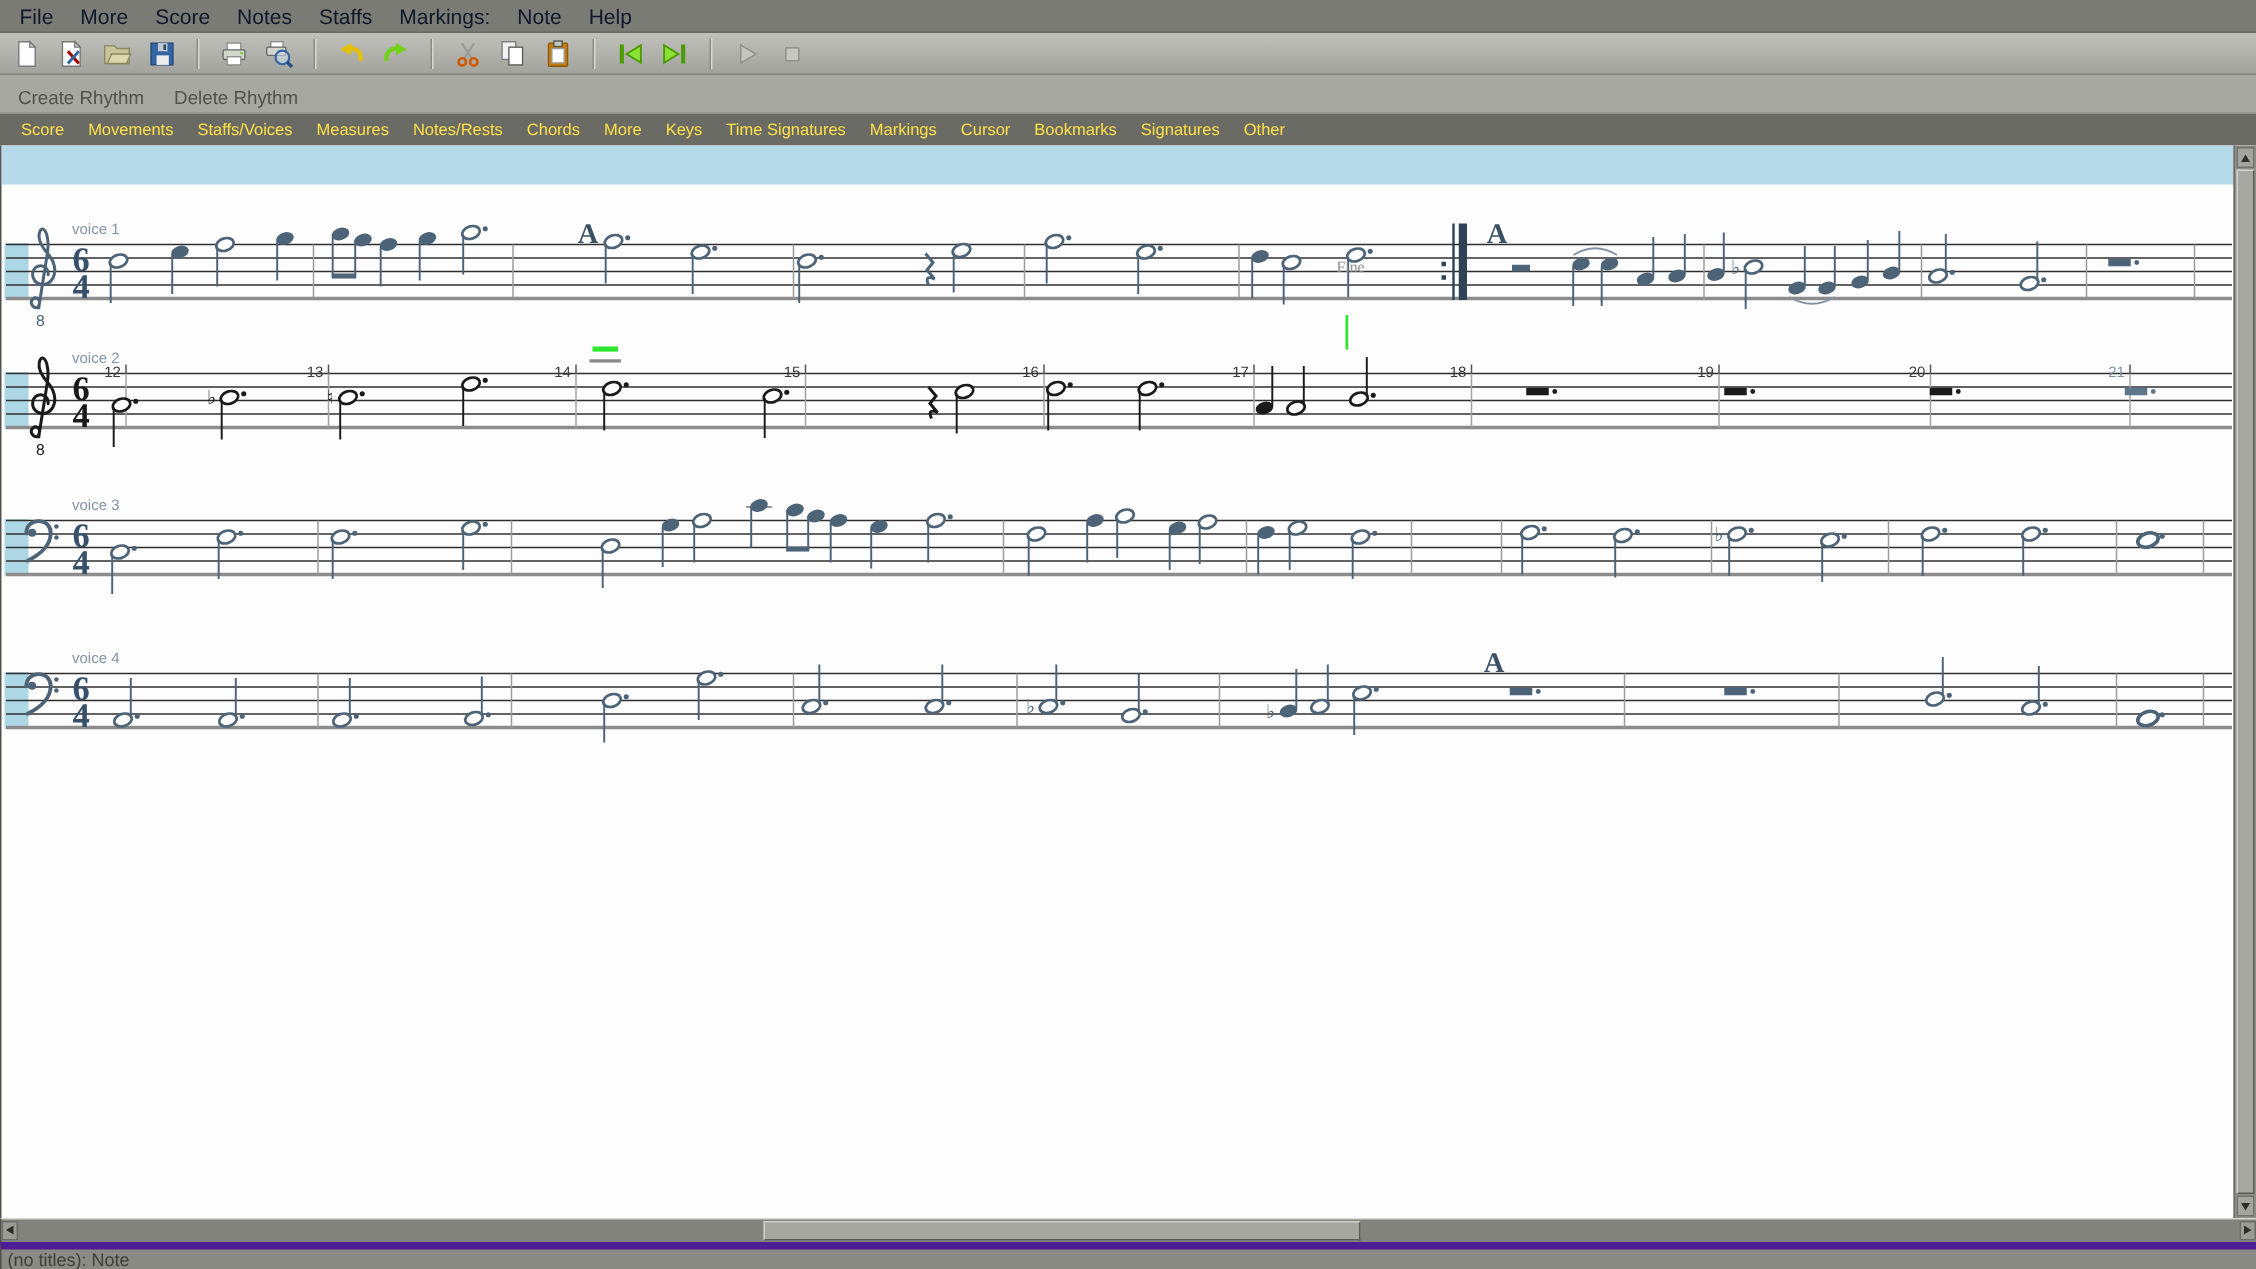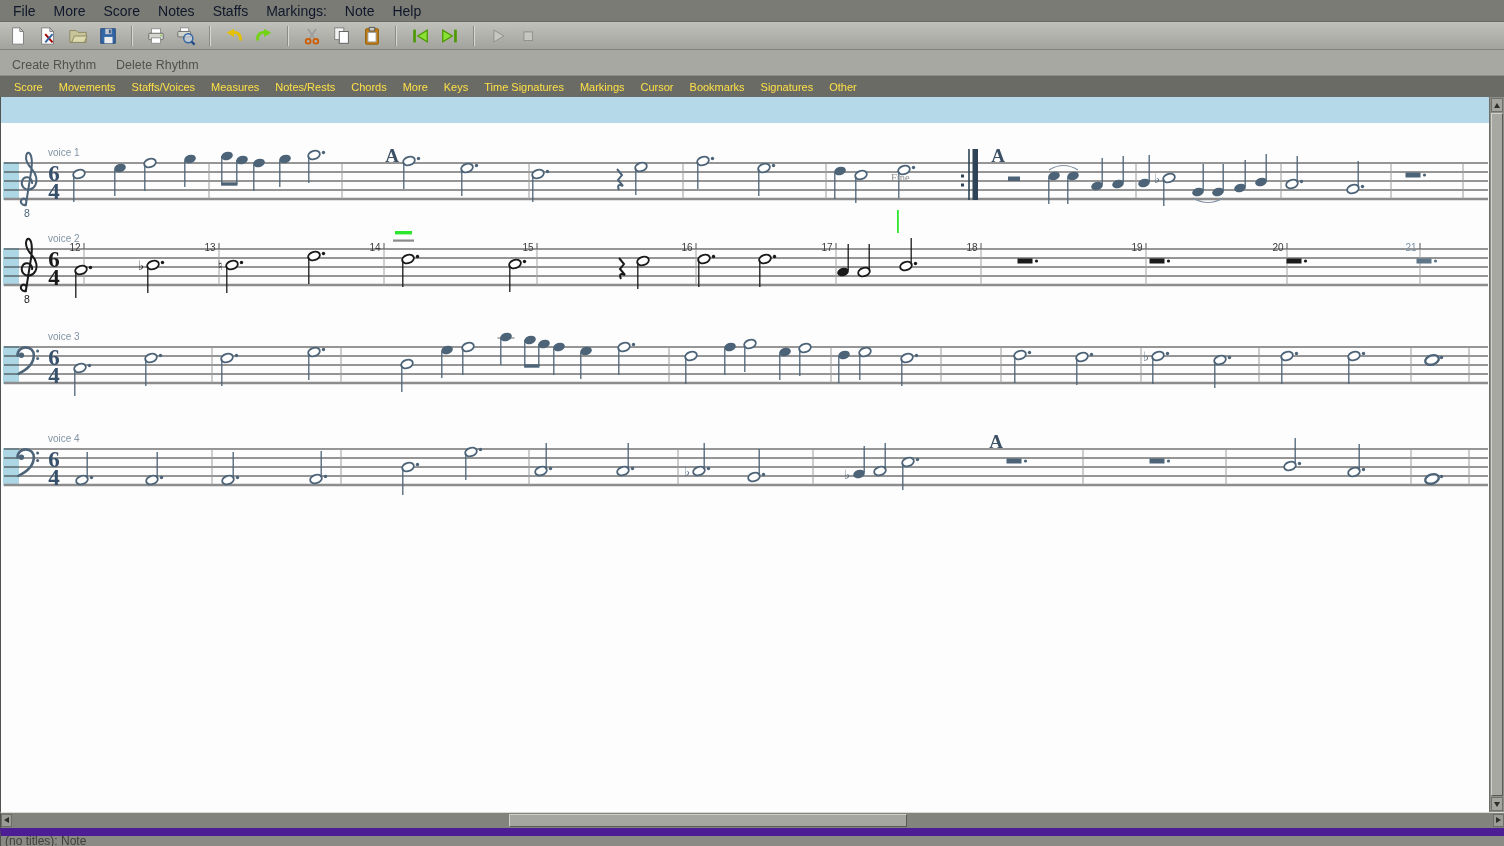--- a/index.html
+++ b/index.html
@@ -21,21 +21,21 @@
   .vbtn.up{top:1px;} .vbtn.down{bottom:1px;}
   .vbtn.up::after{content:"";position:absolute;left:2px;top:4px;border-left:3.5px solid transparent;border-right:3.5px solid transparent;border-bottom:5px solid #2e2e2a;}
   .vbtn.down::after{content:"";position:absolute;left:2px;top:4px;border-left:3.5px solid transparent;border-right:3.5px solid transparent;border-top:5px solid #2e2e2a;}
   .vthumb{position:absolute;left:1px;top:16px;bottom:16px;width:12px;background:#a8a8a2;border:1px solid #d2d2cc;border-right-color:#5a5a54;border-bottom-color:#5a5a54;box-sizing:border-box;}
   .hscroll{position:relative;height:16px;background:#83837d;border-top:1px solid #d8d8d2;border-left:1px solid #52524e;box-sizing:border-box;}
   .hbtn{position:absolute;top:1px;width:11px;height:13px;background:#9c9c96;border:1px solid #6e6e68;box-sizing:border-box;}
   .hbtn.left{left:0;} .hbtn.right{right:0;}
   .hbtn.left::after{content:"";position:absolute;top:2px;left:2px;border-top:3.5px solid transparent;border-bottom:3.5px solid transparent;border-right:5px solid #2e2e2a;}
   .hbtn.right::after{content:"";position:absolute;top:2px;left:2px;border-top:3.5px solid transparent;border-bottom:3.5px solid transparent;border-left:5px solid #2e2e2a;}
   .hthumb{position:absolute;left:508px;top:1px;width:398px;height:13px;background:#a6a6a0;border:1px solid #d0d0ca;border-right-color:#5a5a54;border-bottom-color:#5a5a54;box-sizing:border-box;}
-  .statusbar{height:18px;background:#8b8b85;border-top:8px solid #4c1d95;border-left:1px solid #52524e;color:#3f3f3b;font-size:12px;display:flex;align-items:center;padding:0 4px;box-sizing:border-box;}
+  .statusbar{height:18px;background:#8b8b85;border-top:5px solid #4c1d95;border-left:1px solid #52524e;color:#3f3f3b;font-size:12px;display:flex;align-items:center;padding:0 4px;box-sizing:border-box;}
 </style>
 </head>
 <body>
 
 <svg width="0" height="0" style="position:absolute" aria-hidden="true">
     <defs>
 <symbol id="ic-new" viewBox="0 0 22 22">
         <path d="M5 2h8l4 4v14H5z" fill="#fdfdfd" stroke="#787878"></path>
         <path d="M13 2l4 4h-4z" fill="#d9d9d9" stroke="#787878"></path>
       </symbol>

